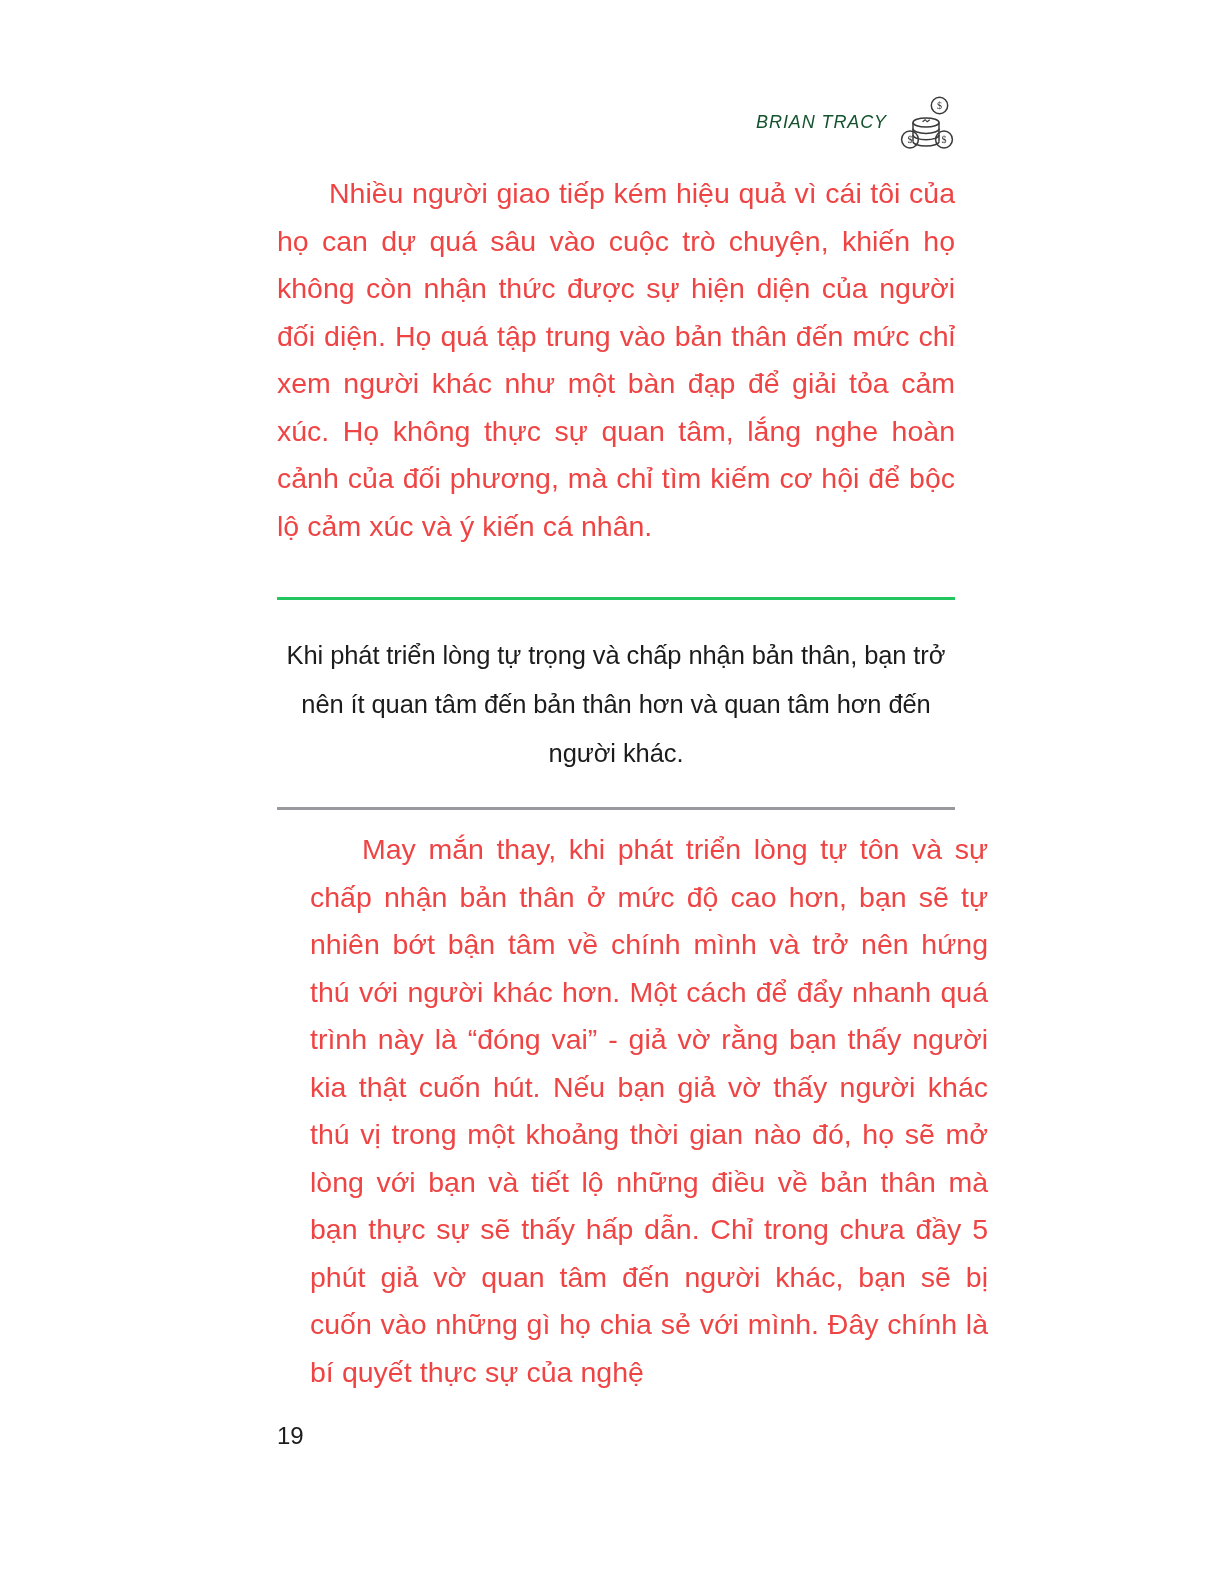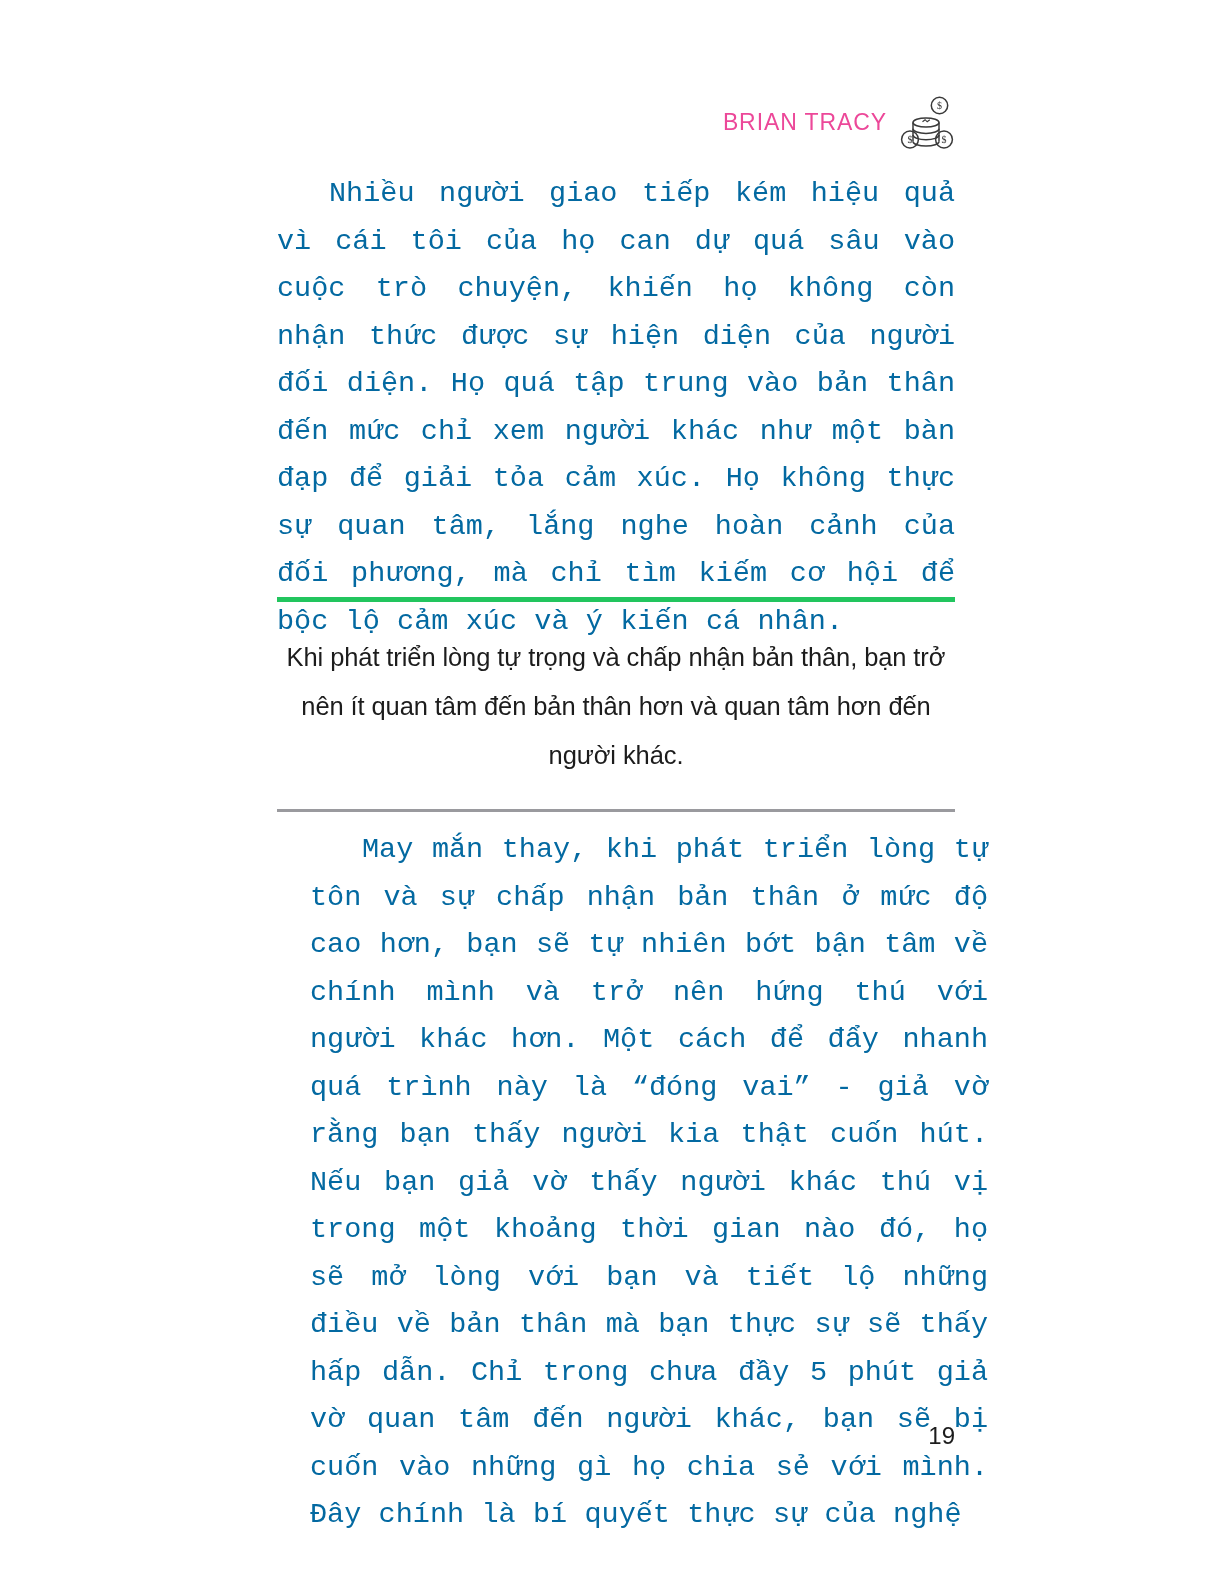--- a/index.html
+++ b/index.html
@@ -25,65 +25,66 @@
     width: 678px;
     height: 58px;
     display: flex;
     align-items: center;
     justify-content: flex-end;
     gap: 12px;
   }
 
   .header-author {
     font-family: "Liberation Sans", sans-serif;
-    font-size: 23px;
+    font-size: 18px;
     letter-spacing: 0.9px;
-    color: #ec4899;
+    color: #14532d;
     white-space: nowrap;
     line-height: 1;
     padding-bottom: 2px;
+    font-style: italic;
   }
 
   .header-logo {
     width: 56px;
     height: 58px;
     display: block;
     flex: 0 0 auto;
   }
 
   
   .textcol {
     position: absolute;
     left: 277px;
     width: 678px;
   }
 
   .para {
-    font-family: Liberation Mono, monospace;
+    font-family: Liberation Sans, sans-serif;
     font-size: 28.5px;
     line-height: 47.5px;
-    color: #0369a1;
+    color: #ef4444;
     text-align: justify;
     text-align-last: left;
     text-indent: 52px;
     margin: 0;
     hyphens: none;
     word-spacing: 0.2px;
   }
 
   #para-one { top: 170px; }
   #para-two { top: 826px; margin-left: 33px; }
 
   
   .pullquote {
     position: absolute;
     left: 277px;
     top: 597px;
     width: 678px;
-    border-top: 5px solid #22c55e;
+    border-top: 3px solid #22c55e;
     border-bottom: 3px solid #9a9a9e;
     box-sizing: border-box;
     padding: 31px 6px 29px 6px;
   }
 
   .pullquote-text {
     font-family: "Liberation Sans", "DejaVu Sans", sans-serif;
     font-size: 25.5px;
     line-height: 49px;
     color: #1c1c1c;
@@ -91,21 +92,21 @@
     margin: 0;
     letter-spacing: -0.1px;
   }
 
   
   .page-number {
     position: absolute;
     left: 277px;
     top: 1424px;
     width: 678px;
-    text-align: right;
+    text-align: left;
     font-family: "Liberation Sans", "DejaVu Sans", sans-serif;
     font-size: 24px;
     color: #1c1c1c;
     line-height: 1;
   }
 </style>
 </head>
 <body>
 
 <div class="page">

